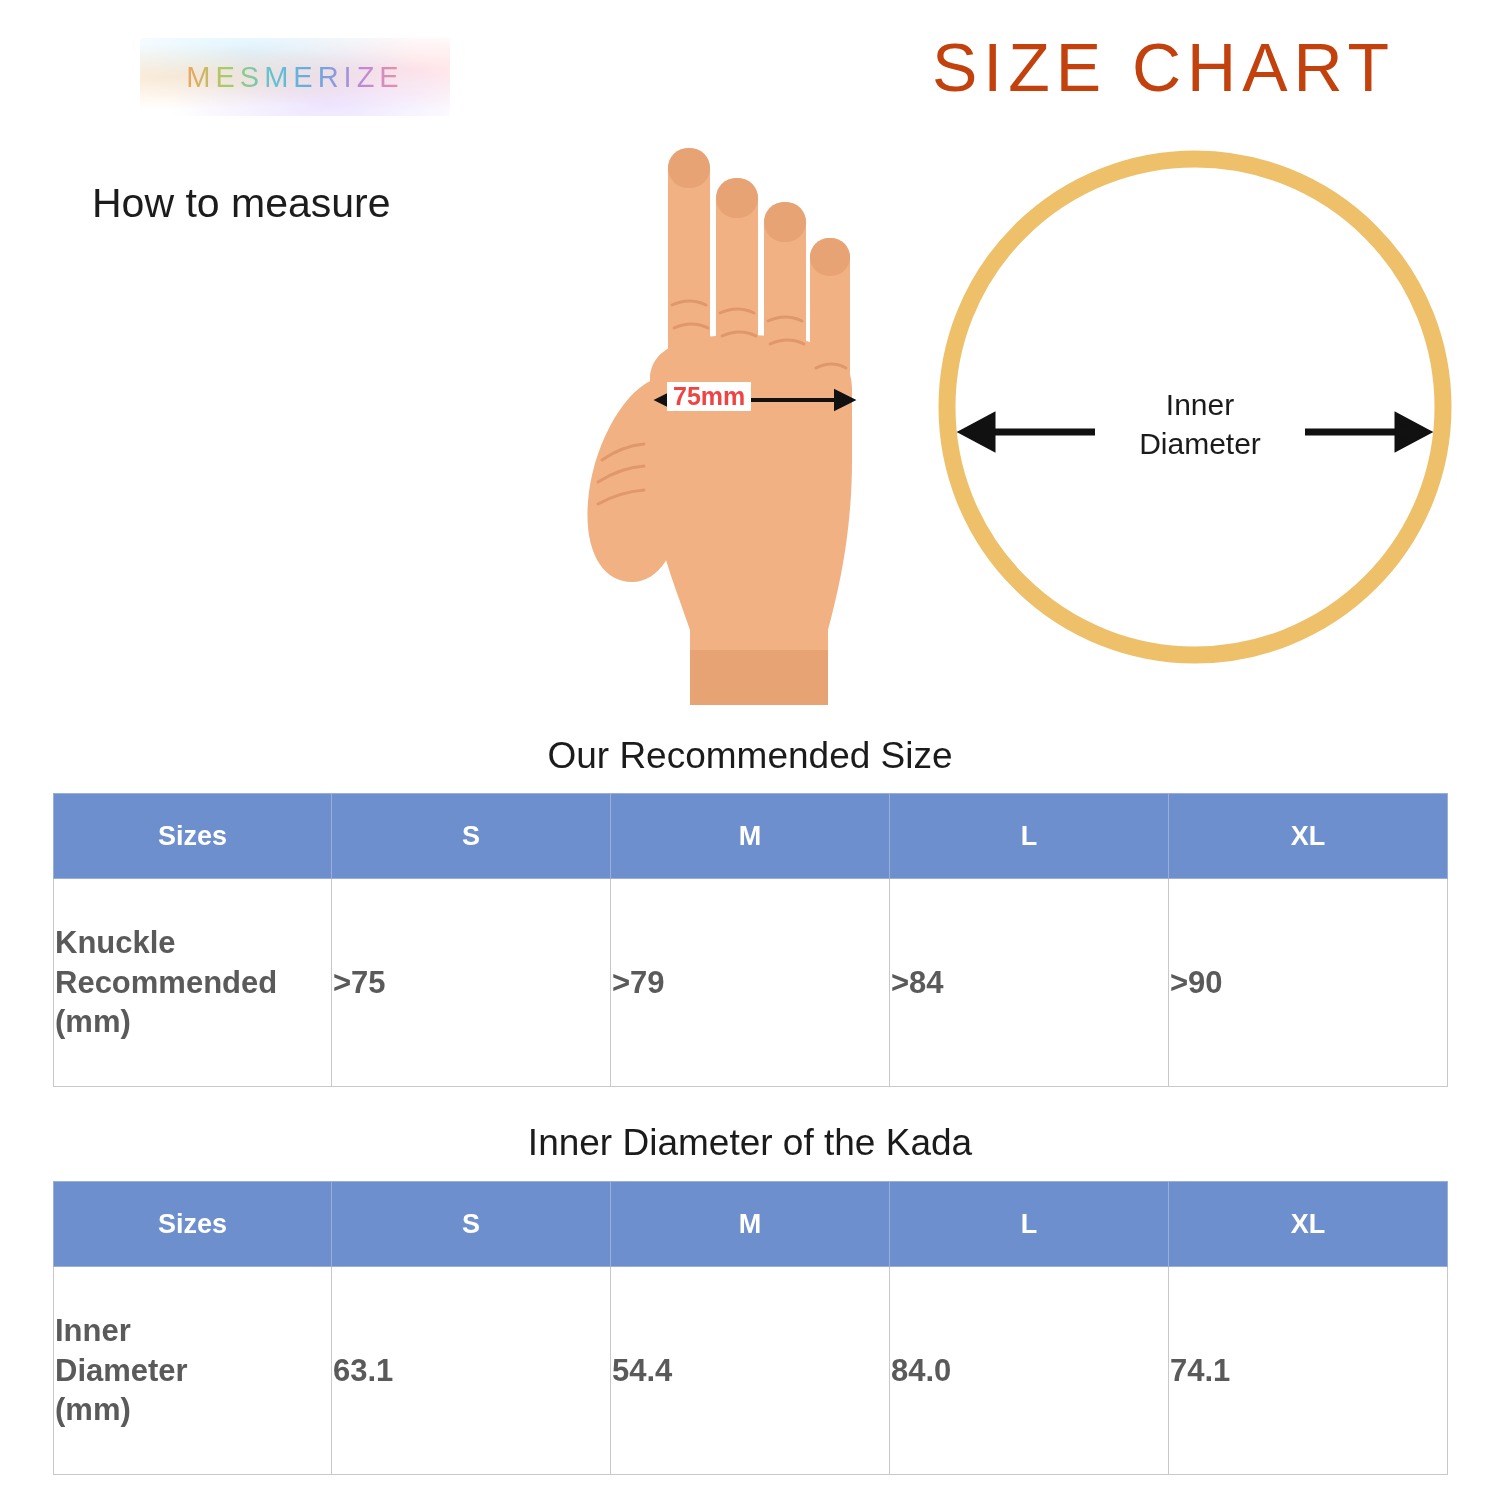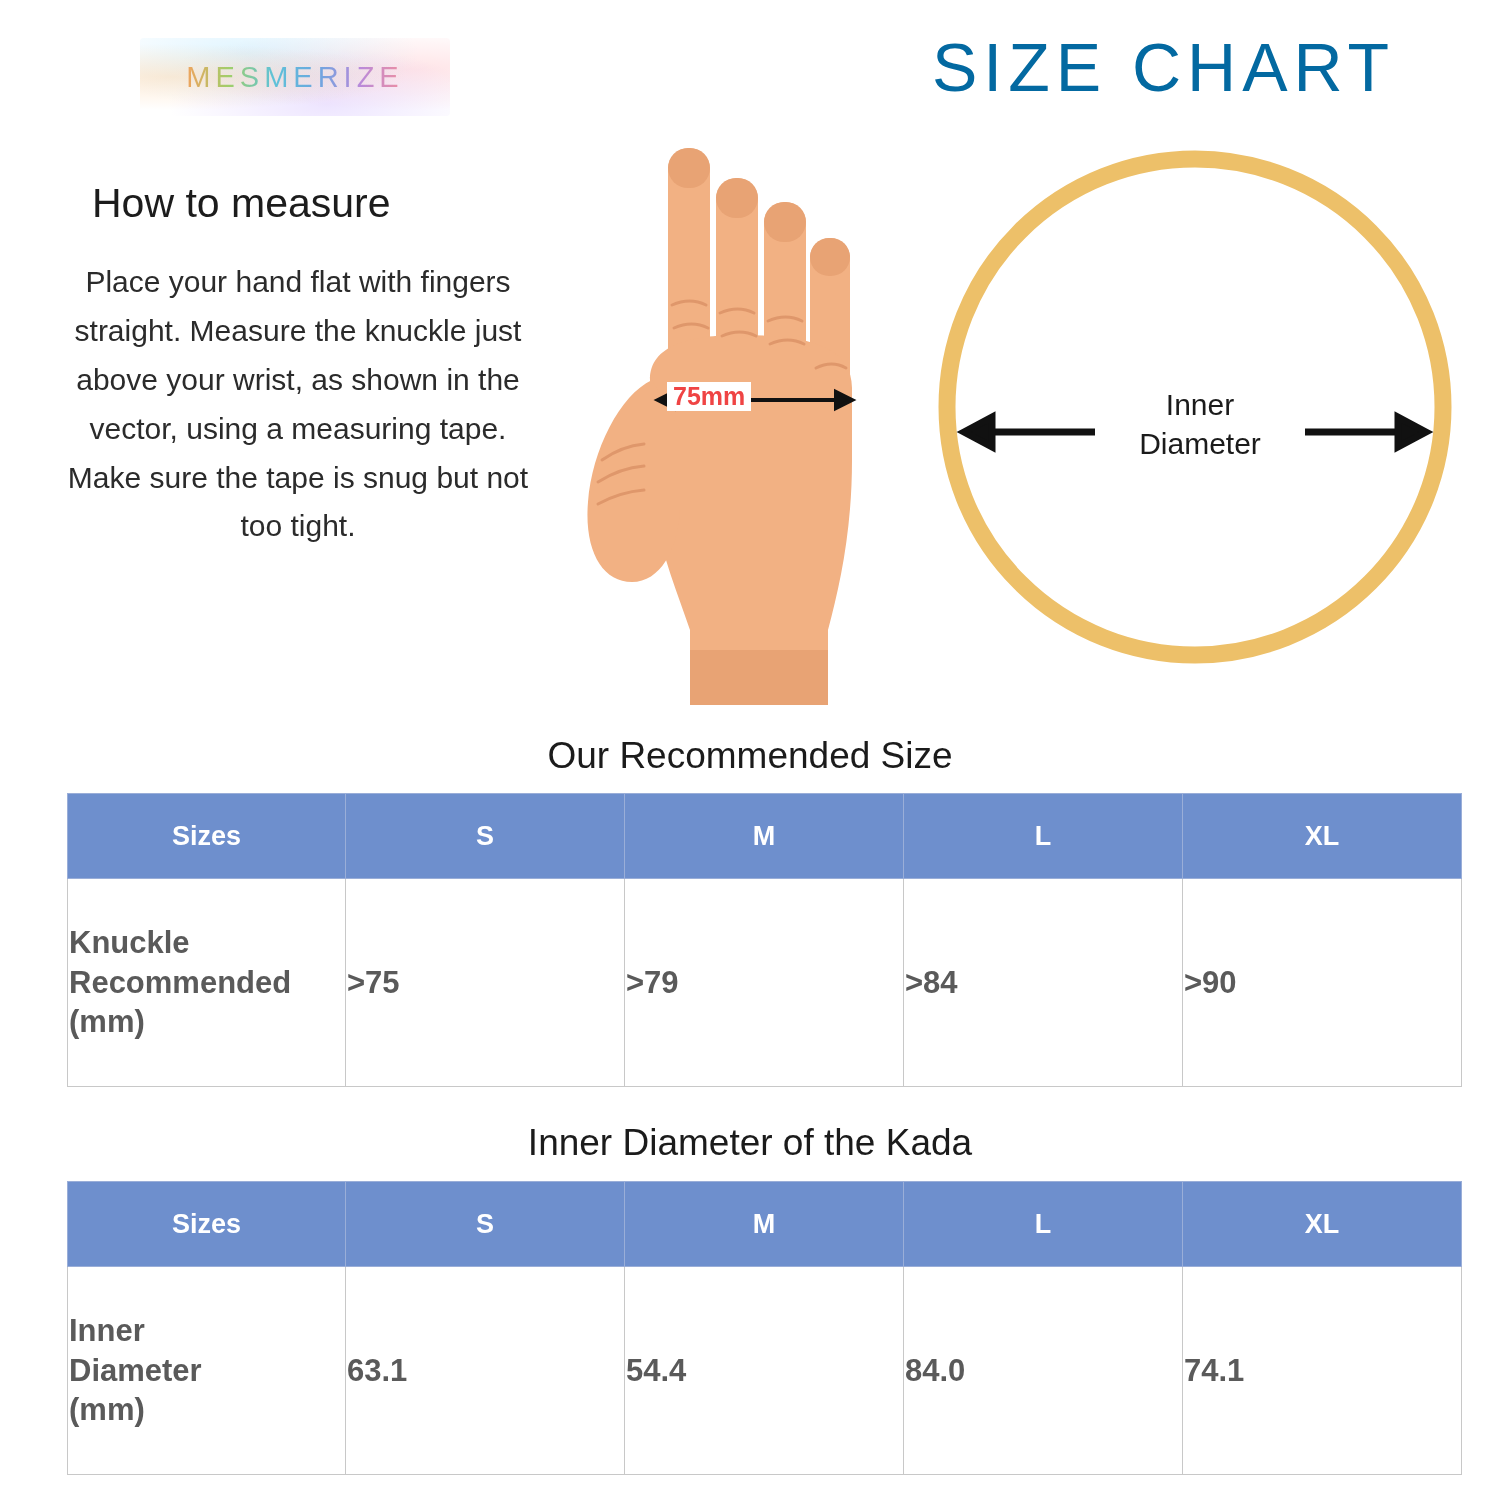--- a/index.html
+++ b/index.html
@@ -51,21 +51,21 @@
   }
 
   
   .size-chart-title {
     position: absolute;
     right: 105px;
     top: 28px;
     font-size: 68px;
     letter-spacing: 6px;
     font-weight: 300;
-    color: #0369a1;
+    color: #c2410c;
     white-space: nowrap;
   }
 
   
   .howto-head {
     position: absolute;
     left: 92px;
     top: 180px;
     font-size: 41px;
     font-weight: 400;
@@ -130,21 +130,21 @@
     text-align: center;
     font-size: 37px;
     font-weight: 400;
     color: #1b1b1b;
   }
   #t1-title { top: 735px; }
   #t2-title { top: 1122px; }
 
   table.chart {
     position: absolute;
-    left: 67px;
+    left: 53px;
     width: 1395px;
     border-collapse: collapse;
     table-layout: fixed;
   }
   #table1 { top: 793px; }
   #table2 { top: 1181px; }
 
   table.chart th {
     background: #6e8fcd;
     color: #ffffff;
@@ -175,21 +175,20 @@
 
 <div class="page">
 
   <div class="logo-box">
     <span class="logo-text">MESMERIZE</span>
   </div>
 
   <div class="size-chart-title">SIZE CHART</div>
 
   <div class="howto-head">How to measure</div>
-  <div class="howto-body">Place your hand flat with fingers straight. Measure the knuckle just above your wrist, as shown in the vector, using a measuring tape. Make sure the tape is snug but not too tight.</div>
 
   <div class="hand-wrap">
     <svg width="340" height="575" viewBox="0 0 340 575">
 
       <g fill="#f2b183">
         <rect x="128" y="18" width="42" height="240" rx="21"></rect>
         <rect x="176" y="48" width="42" height="215" rx="21"></rect>
         <rect x="224" y="72" width="42" height="195" rx="21"></rect>
         <rect x="270" y="108" width="40" height="175" rx="20"></rect>
       </g>

